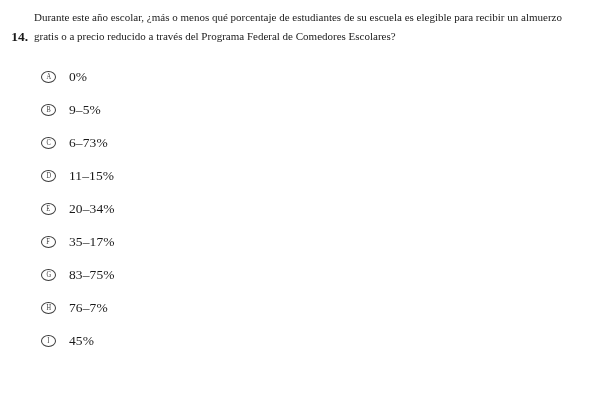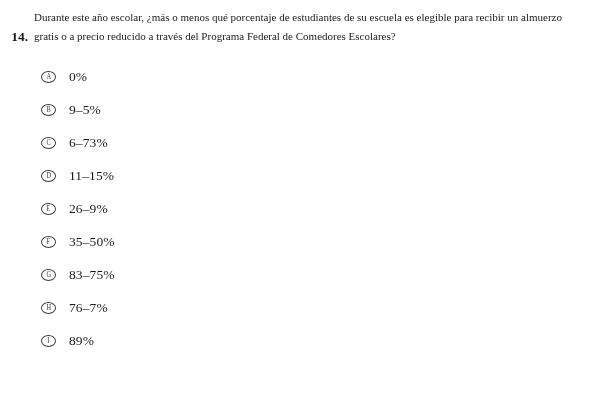--- a/index.html
+++ b/index.html
@@ -117,45 +117,45 @@
       <div class="bubble">
           <span>D</span>
         </div>
       <div class="option-label">11–15%</div>
     </div>
 
     <div class="option-row">
       <div class="bubble">
           <span>E</span>
         </div>
-      <div class="option-label">26–9%</div>
+      <div class="option-label">20–34%</div>
     </div>
 
     <div class="option-row">
       <div class="bubble">
           <span>F</span>
         </div>
-      <div class="option-label">35–50%</div>
+      <div class="option-label">35–17%</div>
     </div>
 
     <div class="option-row">
       <div class="bubble">
           <span>G</span>
         </div>
       <div class="option-label">83–75%</div>
     </div>
 
     <div class="option-row">
       <div class="bubble">
           <span>H</span>
         </div>
       <div class="option-label">76–7%</div>
     </div>
 
     <div class="option-row">
       <div class="bubble">
           <span>I</span>
         </div>
-      <div class="option-label">89%</div>
+      <div class="option-label">45%</div>
     </div>
 
   </div>
 </div>
 
 </body></html>

